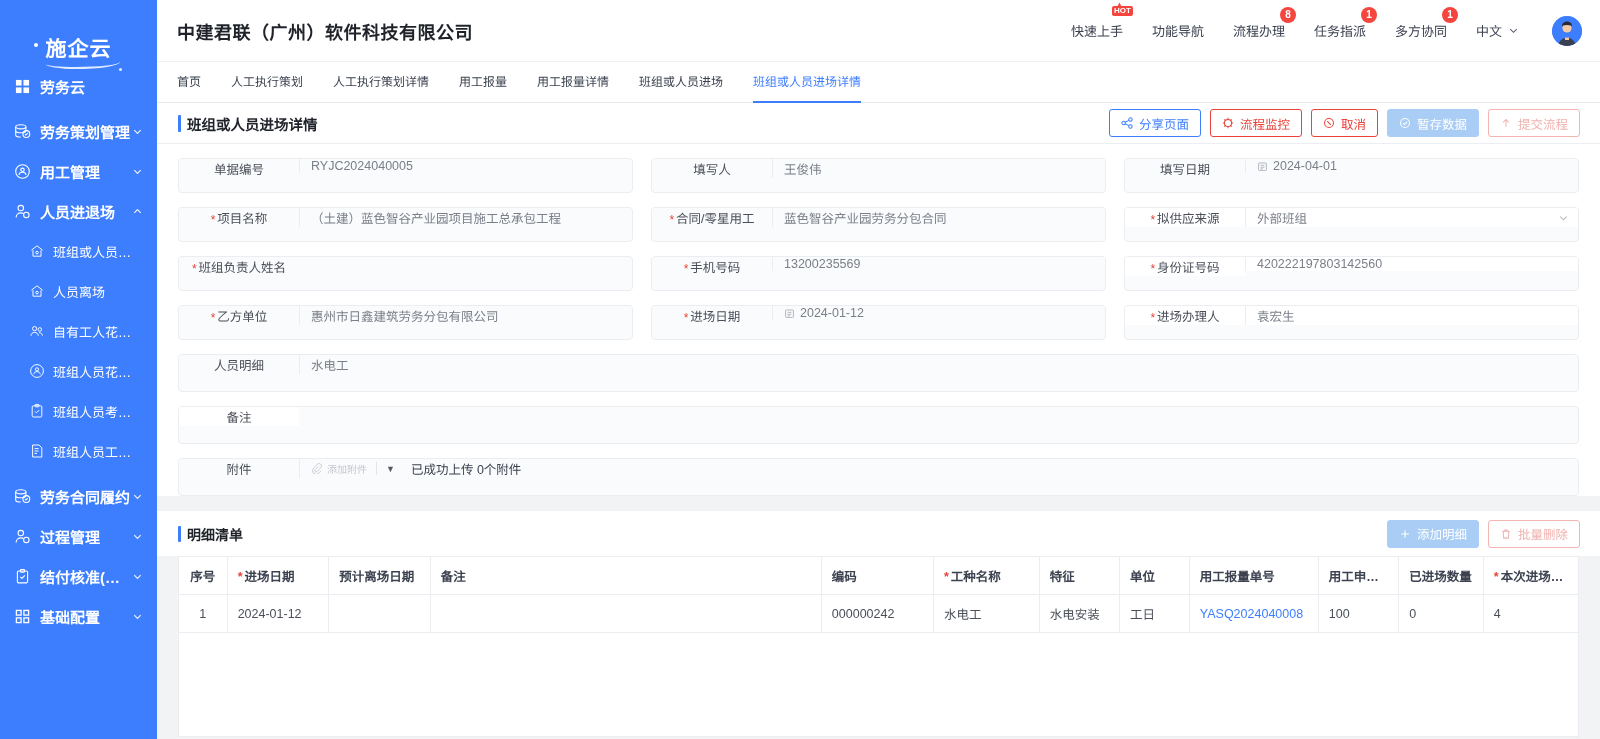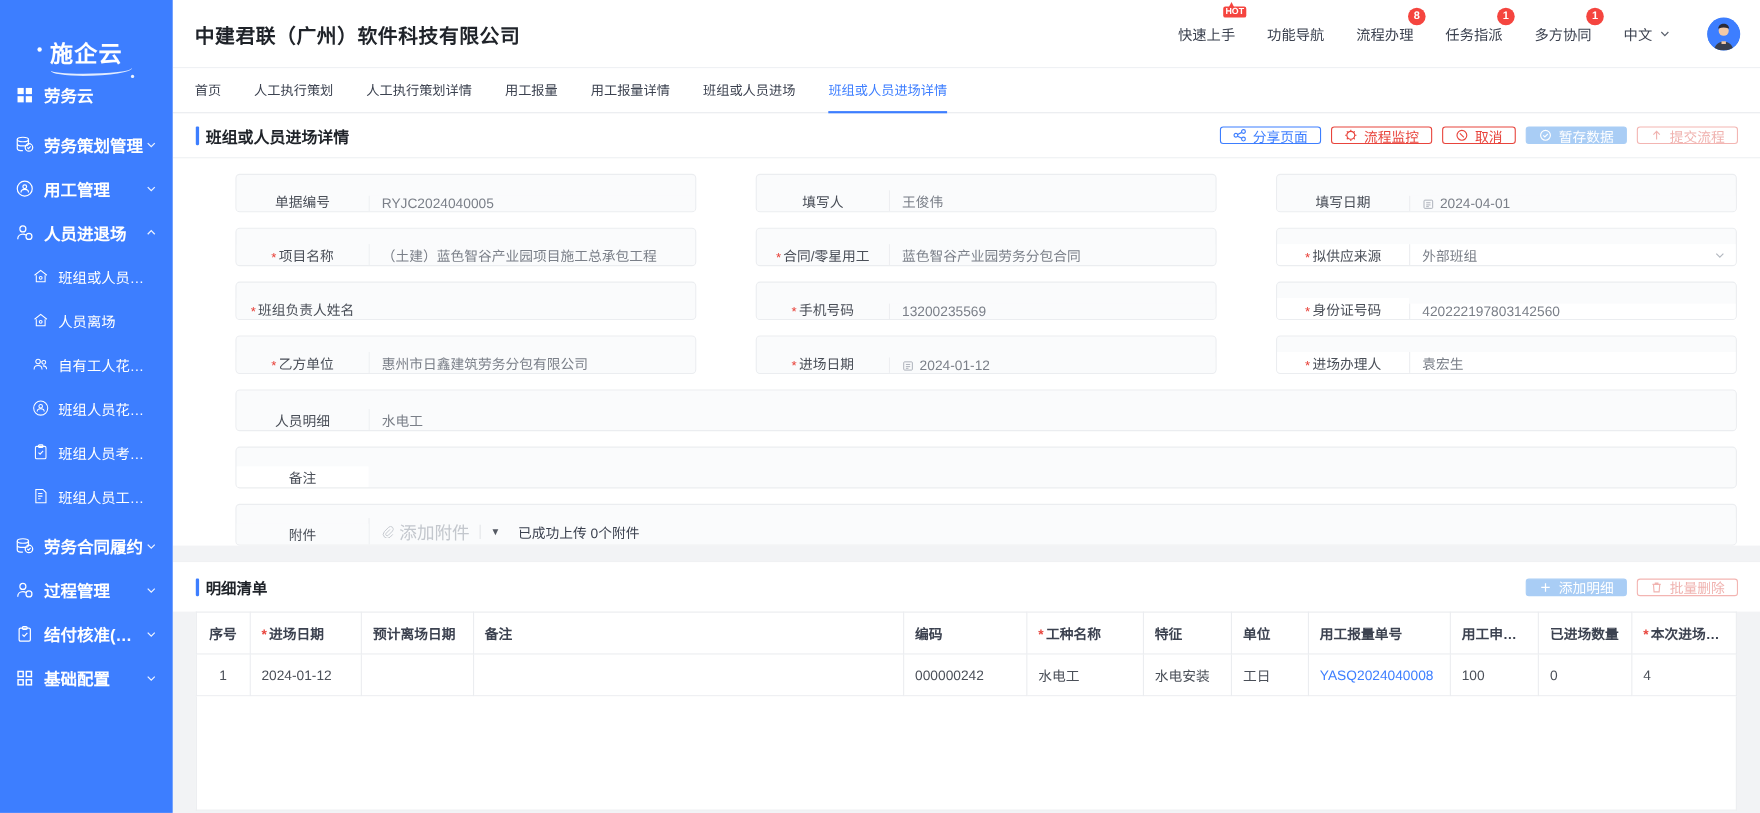--- a/index.html
+++ b/index.html
@@ -110,35 +110,35 @@
     background:#fff; border-bottom:1px solid #eceef1;
   }
   .pagehead-title {
     font-size: 14.5px; font-weight:bold; color:#1f2329; position:relative; padding-left: 9px;
   }
   .pagehead-title:before {
     content:""; position:absolute; left:0; top:2px; bottom:2px; width:3px; background:#3d7eff; border-radius:1px;
   }
   .pagehead-actions { margin-left:auto; display:flex; align-items:center; gap: 9px; }
   .btn {
-    height: 16px; padding: 0 11px; border-radius: 3px; font-size: 12.5px;
+    height: 28px; padding: 0 11px; border-radius: 3px; font-size: 12.5px;
     display:inline-flex; align-items:center; gap:5px; cursor:pointer; white-space:nowrap;
     border: 1px solid transparent; background:#fff;
   }
   .btn-outline-blue { border-color:#3d7eff; color:#3d7eff; }
   .btn-outline-red { border-color:#e8443c; color:#e8443c; }
   .btn-solid-blue { background:#a9cdf5; color:#fff; border-color:#a9cdf5; }
   .btn-outline-pink { border-color:#f3b5b2; color:#f0b3b0; }
   .btn .bic { display:inline-flex; width:13px; height:13px; align-items:center; justify-content:center; }
 
   
   .formwrap { padding: 14px 21px 0 21px; background:#fff; }
   .frow { display:flex; gap: 18px; margin-bottom: 14px; }
-  .fcell { flex:1 1 0; display:flex; align-items:flex-end; min-width:0;
-    border:1px solid #ebedf0; border-radius:4px; overflow:hidden; height: 35px; background:#fafbfc;margin-left:36px; }
+  .fcell { flex:1 1 0; display:flex; align-items:flex-start; min-width:0;
+    border:1px solid #ebedf0; border-radius:4px; overflow:hidden; height: 35px; background:#fafbfc; }
   .fcell.full { flex: 1 1 100%; }
   .flabel {
     width: 120px; flex: 0 0 120px; background:#fafbfc;
     display:flex; align-items:center; justify-content:center;
     font-size: 12.5px; color:#4a4f58; position:relative; padding: 0 6px; text-align:center;
   }
   .flabel .req { color:#e8443c; margin-right: 2px; font-size: 12px; line-height:1; position:relative; top:2px; }
   .fval {
     flex:1 1 auto; min-width:0; background:#fafbfc;
     border-left:1px solid #ebedf0;
@@ -146,21 +146,21 @@
     font-size: 12.5px; color:#7a7f88; gap:5px;
     overflow:hidden; white-space:nowrap; text-overflow:ellipsis;
   }
   .fval.sel { padding-right: 26px; position:relative; }
   .fval .chevdn { position:absolute; right: 9px; top: 50%; transform: translateY(-50%); color:#b4b9c1; }
   .fval .calic { color:#a9aeb7; flex:0 0 auto; }
   .fcell.white .flabel, .fcell.white .fval { background:#fff; }
   .fcell.tall { height: 38px; }
 
   .attachrow { display:flex; align-items:center; gap: 0; }
-  .attach-add { color:#c3c7cd; display:inline-flex; align-items:center; gap:5px; font-size:16px; }
+  .attach-add { color:#c3c7cd; display:inline-flex; align-items:center; gap:5px; font-size:10px; }
   .attach-div { width:1px; height:13px; background:#e3e5e9; margin: 0 9px; }
   .attach-caret { color:#555a63; font-size: 9px; }
   .attach-status { margin-left: 16px; color:#3c4250; font-size:12.5px; }
 
   
   .listhead {
     height: 46px; display:flex; align-items:center; padding: 0 20px 0 21px; background:#fff;
     margin-top: 12px; border-top: 1px solid #f0f1f3;
   }
   .listhead-title { font-size:14px; font-weight:bold; color:#1f2329; position:relative; padding-left:9px; }

